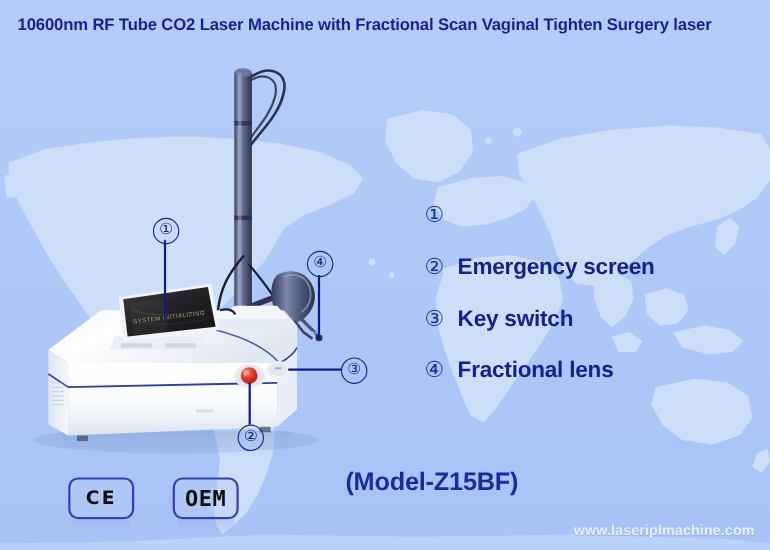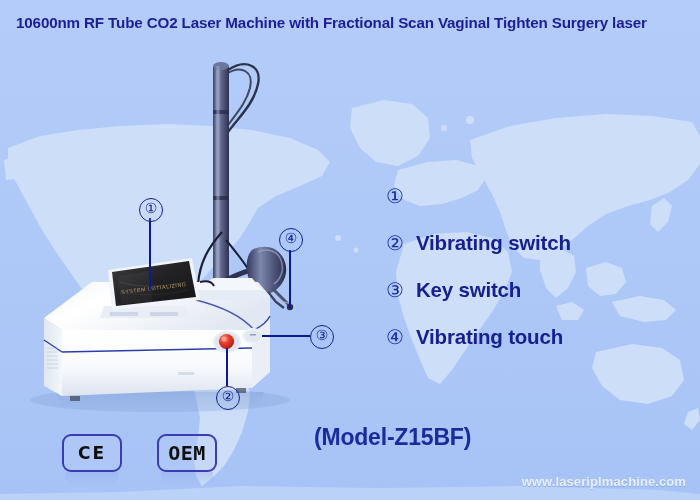--- a/index.html
+++ b/index.html
@@ -375,29 +375,29 @@
 
   <div class="leader" style="left:289px; top:250px; width:2px; height:58px;"></div>
   <div class="callout-circle" style="left:279px; top:228px;">④</div>
 
   <div class="legend">
     <div class="legend-row">
       <span class="legend-num">①</span>
     </div>
     <div class="legend-row">
       <span class="legend-num">②</span>
-      <span class="legend-label">Vibrating switch</span>
+      <span class="legend-label">Emergency screen</span>
     </div>
     <div class="legend-row">
       <span class="legend-num">③</span>
       <span class="legend-label">Key switch</span>
     </div>
     <div class="legend-row">
       <span class="legend-num">④</span>
-      <span class="legend-label">Vibrating touch</span>
+      <span class="legend-label">Fractional lens</span>
     </div>
   </div>
 
   <div class="model">(Model-Z15BF)</div>
 
   <div class="badges">
     <div class="badge badge-ce">CE</div>
     <div class="badge badge-oem">OEM</div>
   </div>
 

